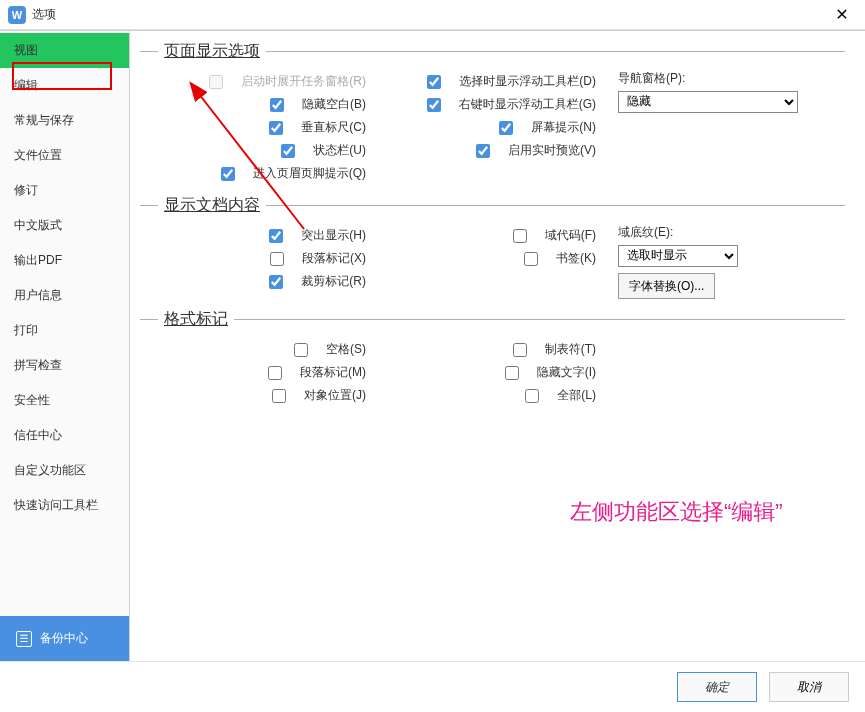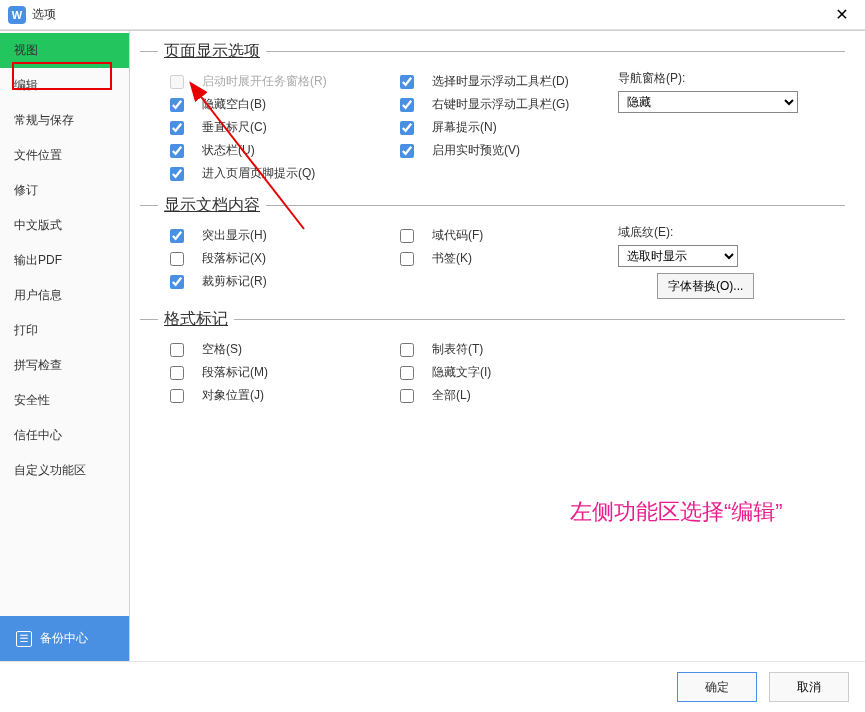--- a/index.html
+++ b/index.html
@@ -17,31 +17,31 @@
     .highlight-box { position: absolute; border: 2px solid #e60000; pointer-events: none; }
     .backup-btn { margin: 0; padding: 14px 16px; background: #4a90e2; color: #fff; text-align: left; cursor: pointer; display: flex; align-items: center; gap: 8px; }
     .backup-icon { width: 16px; height: 16px; border: 1.5px solid #fff; border-radius: 2px; display: inline-flex; align-items: center; justify-content: center; font-size: 10px; }
     .main { flex: 1; padding: 10px 20px 10px 10px; position: relative; overflow: hidden; }
     fieldset { border: none; border-top: 1px solid #b0b0b0; margin: 0 0 6px 0; padding: 8px 4px 4px 18px; }
     legend { padding: 0 6px; color: #333; font-size: 16px; text-decoration: underline; }
     .columns { display: flex; gap: 10px; }
     .col { flex: 1; }
     .col-narrow { width: 220px; flex: none; }
     .col-right { width: 190px; flex: none; }
-    label.cb { display: flex; align-items: center; gap: 18px; padding: 3px 12px; cursor: pointer; color: #333; }
+    label.cb { display: flex; align-items: center; gap: 18px; padding: 3px 12px; cursor: pointer; color: #333; justify-content: flex-end; }
     label.cb.disabled { color: #aaa; cursor: default; }
     input[type=checkbox] { width: 14px; height: 14px; accent-color: #4a90e2; }
     input[type=checkbox]:disabled { accent-color: #ccc; }
     .field-label { color: #333; margin-bottom: 4px; display: block; }
-    select { width: 180px; height: 22px; border: 1px solid #888; background: #fff; font-size: 12px; padding: 0 4px; }
+    select { width: 180px; height: 22px; border: 1px solid #888; background: #fff; font-size: 12px; padding: 0 4px; font-family: Liberation Mono, monospace; }
     .small-select { width: 120px; }
-    button.inline-btn { height: 26px; padding: 0 10px; background: #f5f5f5; border: 1px solid #999; cursor: pointer; font-size: 12px; margin-top: 6px; margin-left: 39px; }
+    button.inline-btn { height: 26px; padding: 0 10px; background: #f5f5f5; border: 1px solid #999; cursor: pointer; font-size: 12px; margin-top: 6px; }
     .annotation { position: absolute; color: #e91e8c; font-size: 22px; font-weight: normal; left: 440px; top: 466px; pointer-events: none; }
     .footer { display: flex; justify-content: flex-end; align-items: center; gap: 12px; padding: 10px 16px; border-top: 1px solid #e5e5e5; }
-    .footer button { width: 80px; height: 30px; background: #f9f9f9; border: 1px solid #ccc; cursor: pointer; font-size: 12px; }
+    .footer button { width: 80px; height: 30px; background: #f9f9f9; border: 1px solid #ccc; cursor: pointer; font-size: 12px; font-style: italic; }
     .footer button.primary { border: 1px solid #4a90e2; color: #333; }
     .arrow-svg { position: absolute; left: 54px; top: 48px; pointer-events: none; }
   </style>
 </head>
 <body>
 
 <div class="dialog">
   <div class="titlebar">
     <span class="app-icon">W</span>
     <span class="title">选项</span>
@@ -56,20 +56,21 @@
           <div class="sidebar-item">文件位置</div>
           <div class="sidebar-item">修订</div>
           <div class="sidebar-item">中文版式</div>
           <div class="sidebar-item">输出PDF</div>
           <div class="sidebar-item">用户信息</div>
           <div class="sidebar-item">打印</div>
           <div class="sidebar-item">拼写检查</div>
           <div class="sidebar-item">安全性</div>
           <div class="sidebar-item">信任中心</div>
           <div class="sidebar-item">自定义功能区</div>
+          <div class="sidebar-item">快速访问工具栏</div>
         </div>
       <div class="backup-btn">
         <span class="backup-icon">☰</span>
         <span>备份中心</span>
       </div>
     </div>
     <div class="main">
 
       <fieldset>
         <legend>页面显示选项</legend>

